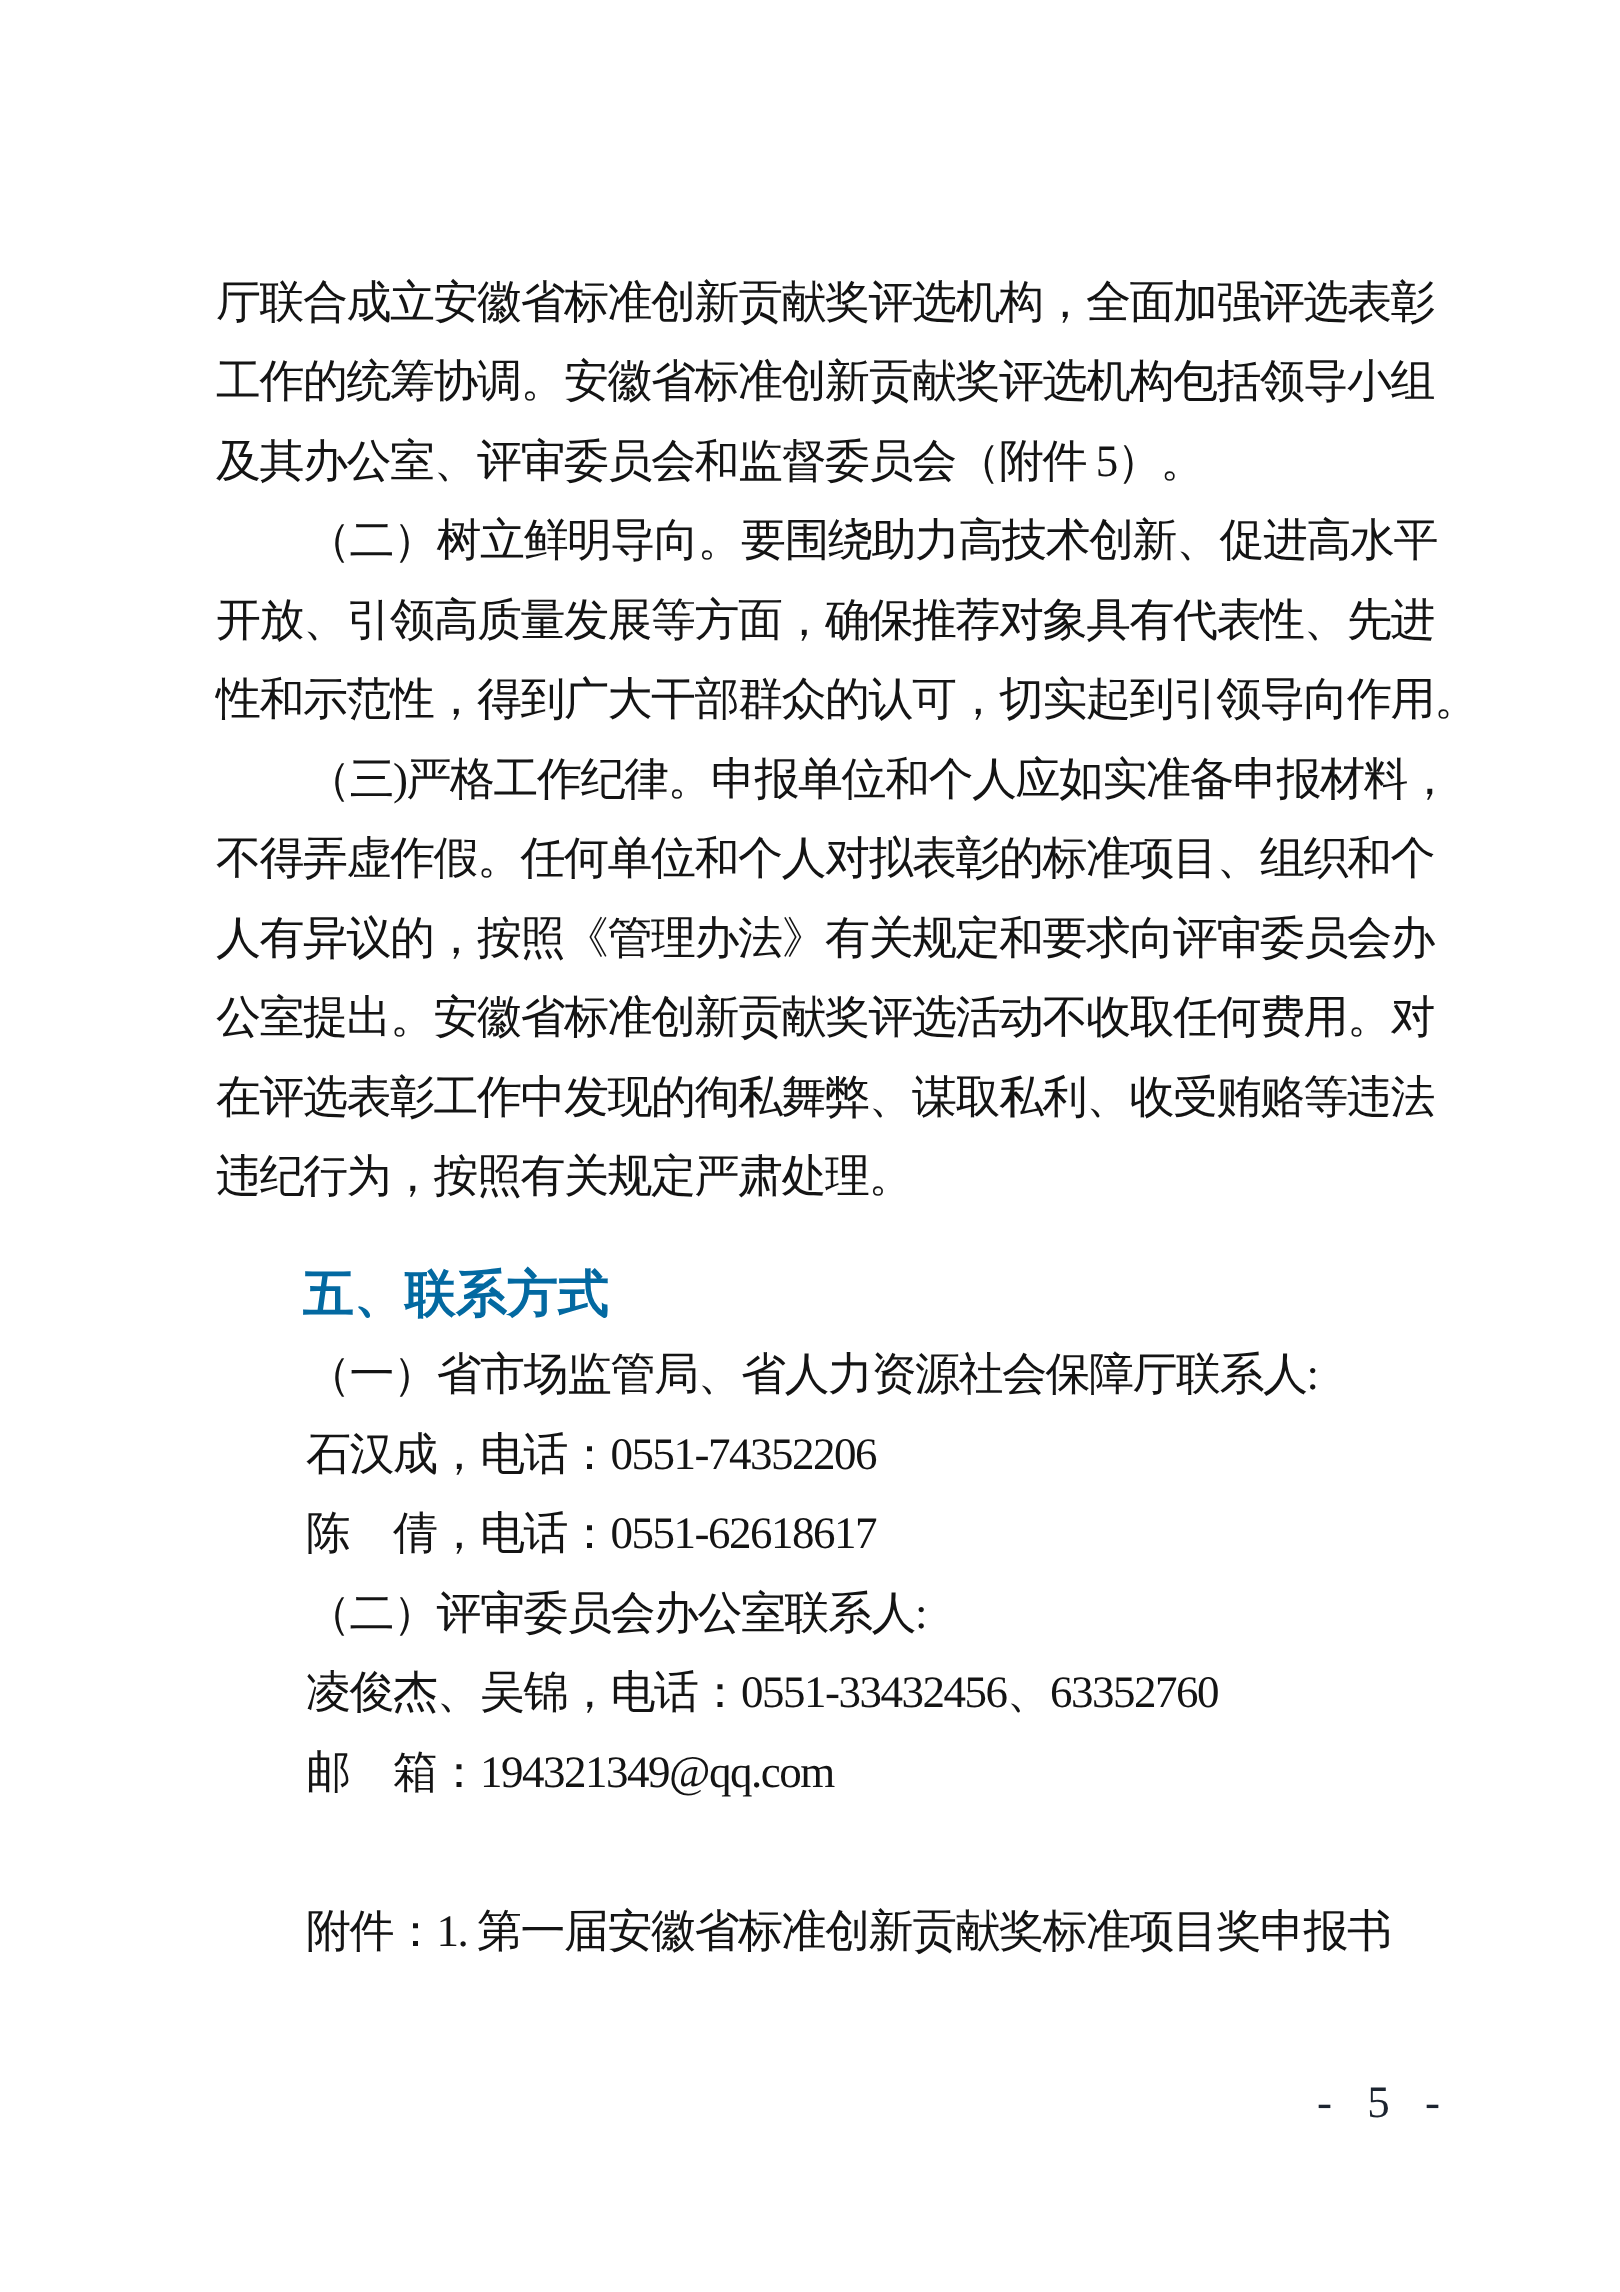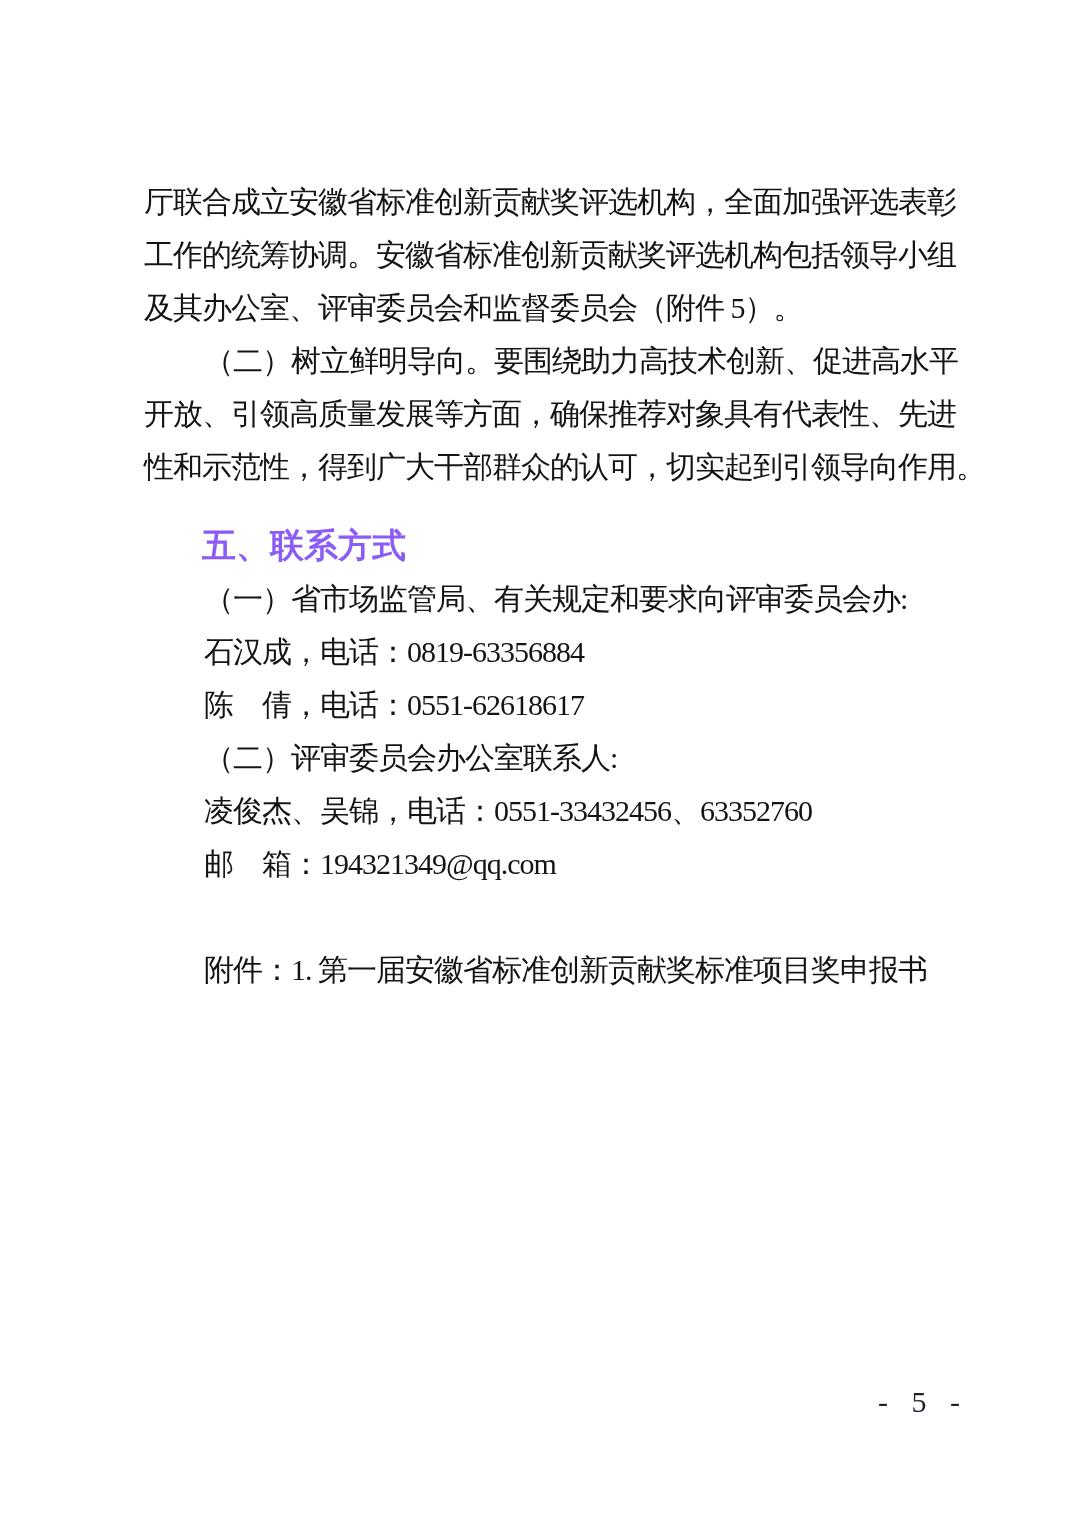--- a/index.html
+++ b/index.html
@@ -33,21 +33,21 @@
     text-indent: 2em;
   }
   .heading {
     margin: 26px 0 0 0;
     padding-left: 58px;
     font-family: "Liberation Sans", sans-serif;
     font-weight: 700;
     font-size: 34px;
     line-height: 53px;
     letter-spacing: 0;
-    color: #8b5cf6;
+    color: #0369a1;
     white-space: pre;
   }
   .attachment {
     margin-top: 53px;
   }
   .page-number {
     position: absolute;
     left: 878px;
     top: 1385px;
     font-size: 30px;
@@ -62,25 +62,31 @@
 <div class="page">
   <div class="content">
     <p class="para">厅联合成立安徽省标准创新贡献奖评选机构，全面加强评选表彰
 工作的统筹协调。安徽省标准创新贡献奖评选机构包括领导小组
 及其办公室、评审委员会和监督委员会（附件 5）。</p>
 
     <p class="para indent"><span>（二）树立鲜明导向。</span><span>要围绕助力高技术创新、促进高水平
 开放、引领高质量发展等方面，确保推荐对象具有代表性、先进
 性和示范性，得到广大干部群众的认可，切实起到引领导向作用。</span></p>
 
+    <p class="para indent"><span>（三)严格工作纪律。</span><span>申报单位和个人应如实准备申报材料，
+不得弄虚作假。任何单位和个人对拟表彰的标准项目、组织和个
+人有异议的，按照《管理办法》有关规定和要求向评审委员会办
+公室提出。安徽省标准创新贡献奖评选活动不收取任何费用。对
+在评选表彰工作中发现的徇私舞弊、谋取私利、收受贿赂等违法
+违纪行为，按照有关规定严肃处理。</span></p>
 
     <h2 class="heading">五、联系方式</h2>
 
-    <p class="para indent">（一）省市场监管局、有关规定和要求向评审委员会办:</p>
-    <p class="para indent">石汉成，电话：0819-63356884</p>
+    <p class="para indent">（一）省市场监管局、省人力资源社会保障厅联系人:</p>
+    <p class="para indent">石汉成，电话：0551-74352206</p>
     <p class="para indent">陈　倩，电话：0551-62618617</p>
     <p class="para indent">（二）评审委员会办公室联系人:</p>
     <p class="para indent">凌俊杰、吴锦，电话：0551-33432456、63352760</p>
     <p class="para indent">邮　箱：194321349@qq.com</p>
 
     <p class="para indent attachment">附件：1. 第一届安徽省标准创新贡献奖标准项目奖申报书</p>
   </div>
 
   <div class="page-number">- 5 -</div>
 </div>

